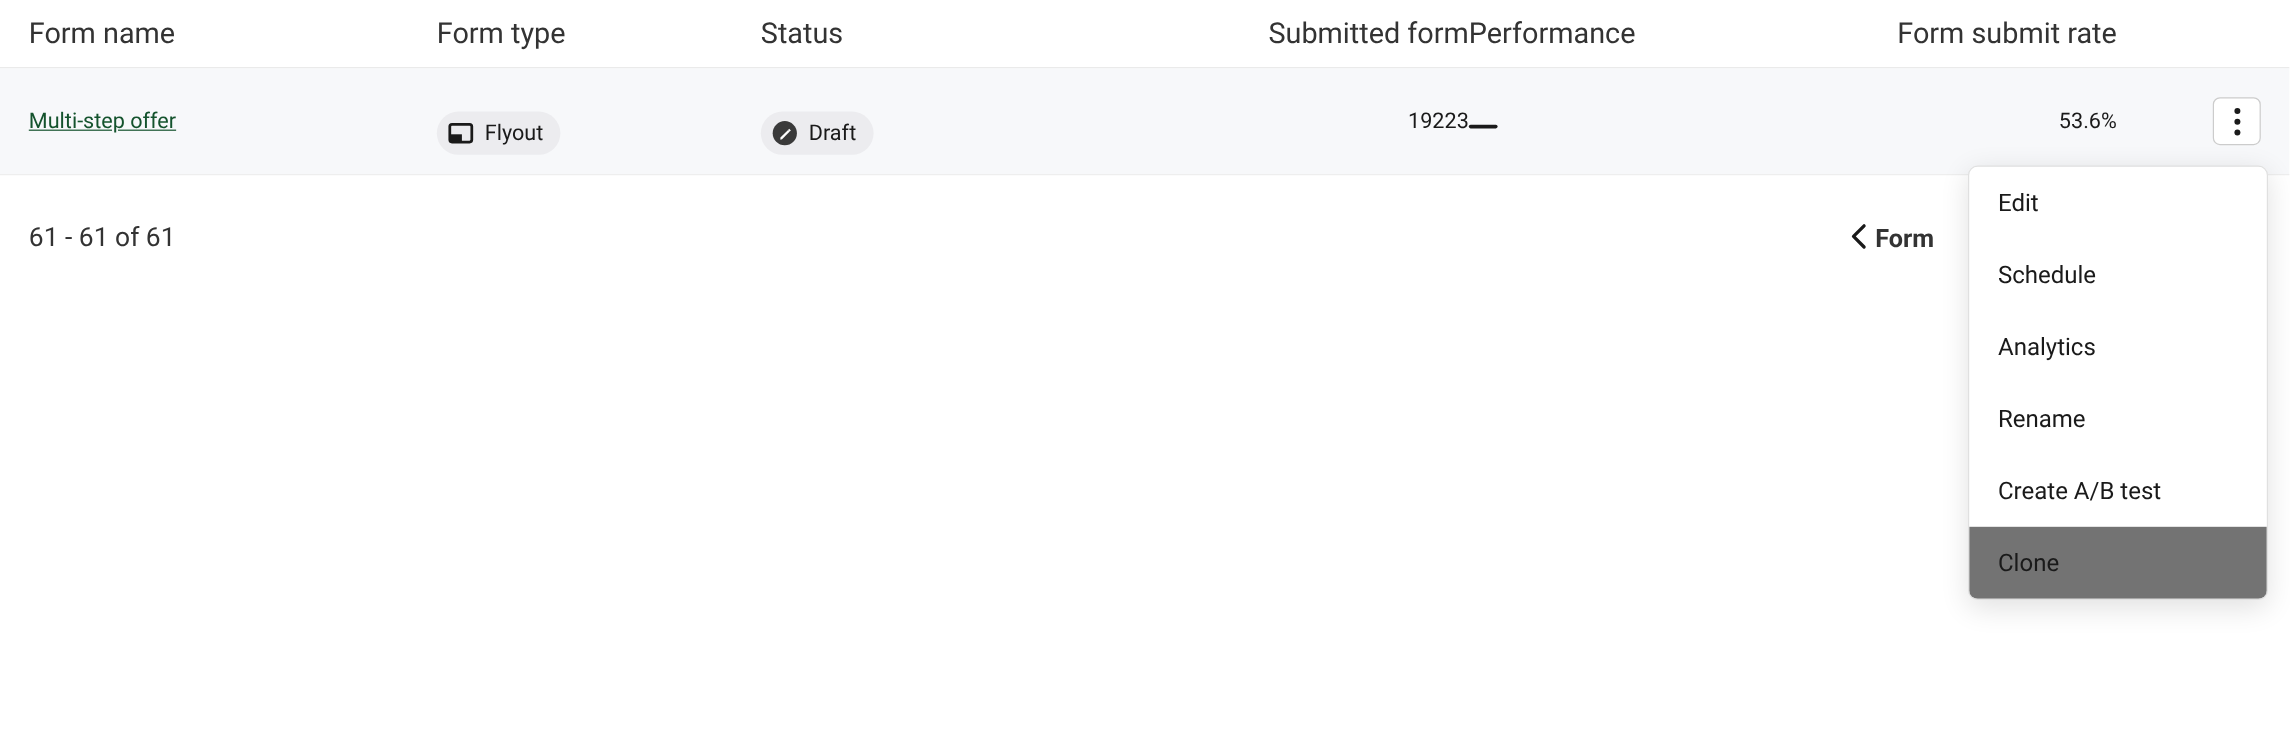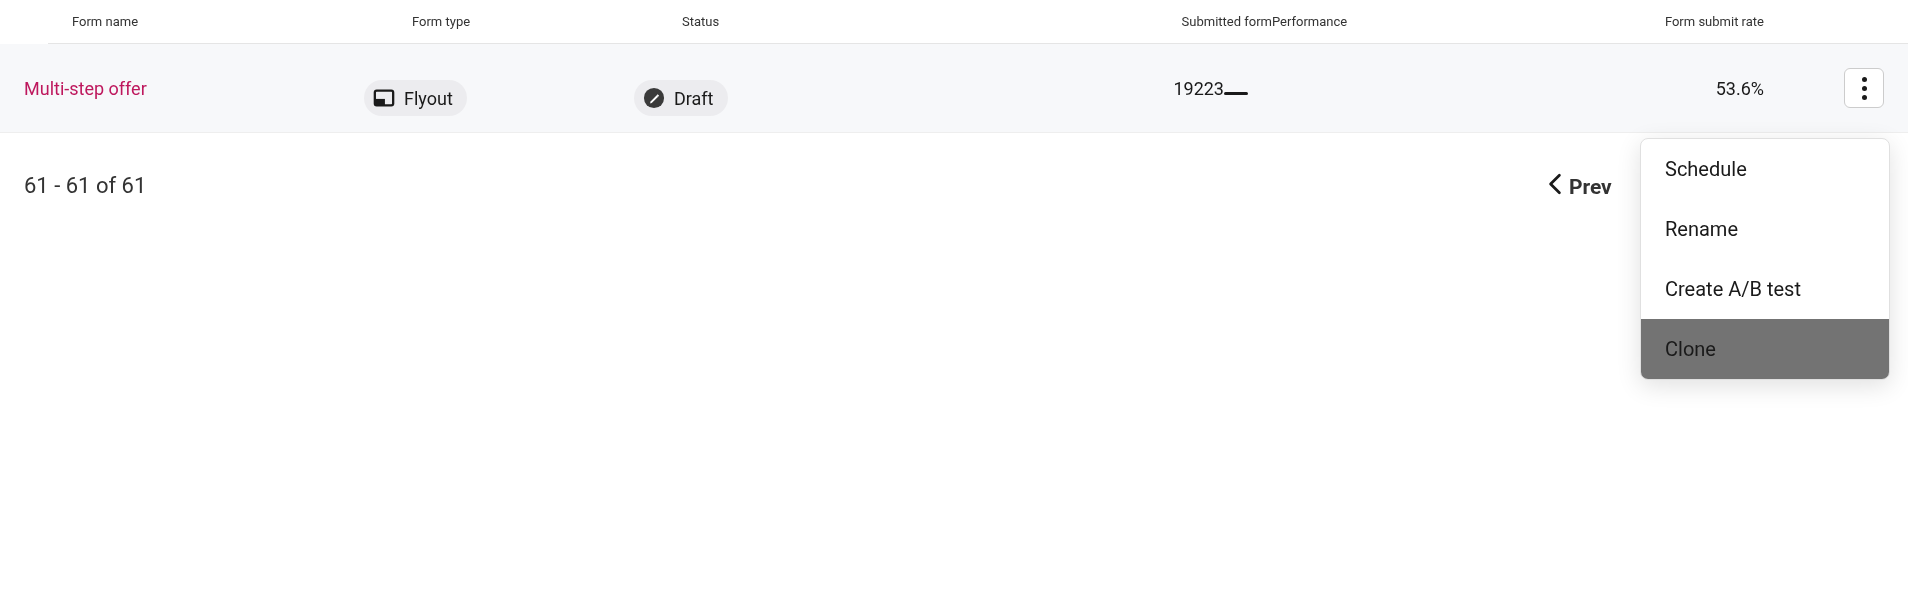--- a/index.html
+++ b/index.html
@@ -16,40 +16,40 @@
     }
     .table {
       width: 100%;
     }
     .thead {
       display: flex;
       align-items: center;
       padding: 14px 24px;
       border-bottom: 1px solid #e5e5e5;
       color: #333;
-      font-size: 13px;
-      margin-left: 48px;
+      font-size: 24px;
     }
     .trow {
       display: flex;
       align-items: center;
       padding: 16px 24px;
       background: #f7f8fa;
       border-bottom: 1px solid #eee;
     }
     .col-name { width: 340px; }
     .col-type { width: 270px; }
     .col-status { width: 370px; }
     .col-submitted { width: 220px; text-align: right; }
     .col-performance { width: 260px; }
     .col-rate { flex: 1; text-align: right; padding-right: 70px;}
     .col-actions { width: 50px; display:flex; justify-content:flex-end;}
     .link {
-      color: #be185d;
-      cursor: pointer;
+      color: #14532d;
+      cursor: pointer;
+      text-decoration: underline;
     }
     .pill {
       display: inline-flex;
       align-items: center;
       gap: 8px;
       background: #ececef;
       border-radius: 20px;
       padding: 6px 14px 6px 8px;
       font-size: 18px;
       color: #1a1a1a;
@@ -208,27 +208,29 @@
 
 <div class="footer">
   <div>61 - 61 of 61</div>
   <div class="pagination">
     <div class="prev">
       <span class="chevron-left">
         <svg width="16" height="22" viewBox="0 0 12 20" fill="none">
           <path d="M10 2 L2 10 L10 18" stroke="#1a1a1a" stroke-width="2.5" stroke-linecap="round" stroke-linejoin="round"></path>
         </svg>
       </span>
-      <span>Prev</span>
+      <span>Form</span>
     </div>
     <span class="page-num">1</span>
     <span class="page-num">2</span>
     <span class="page-num">3</span>
     <span class="page-num">4</span>
   </div>
 </div>
 
 <div class="dropdown">
+  <div class="dropdown-item">Edit</div>
   <div class="dropdown-item">Schedule</div>
+  <div class="dropdown-item">Analytics</div>
   <div class="dropdown-item">Rename</div>
   <div class="dropdown-item">Create A/B test</div>
   <div class="dropdown-item hover">Clone</div>
 </div>
 
 </body></html>

